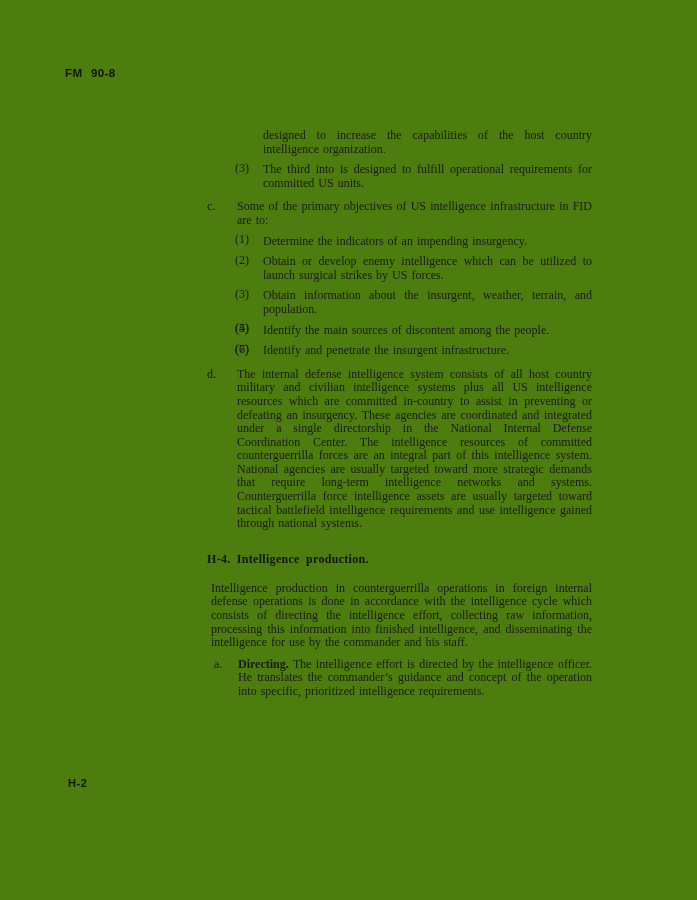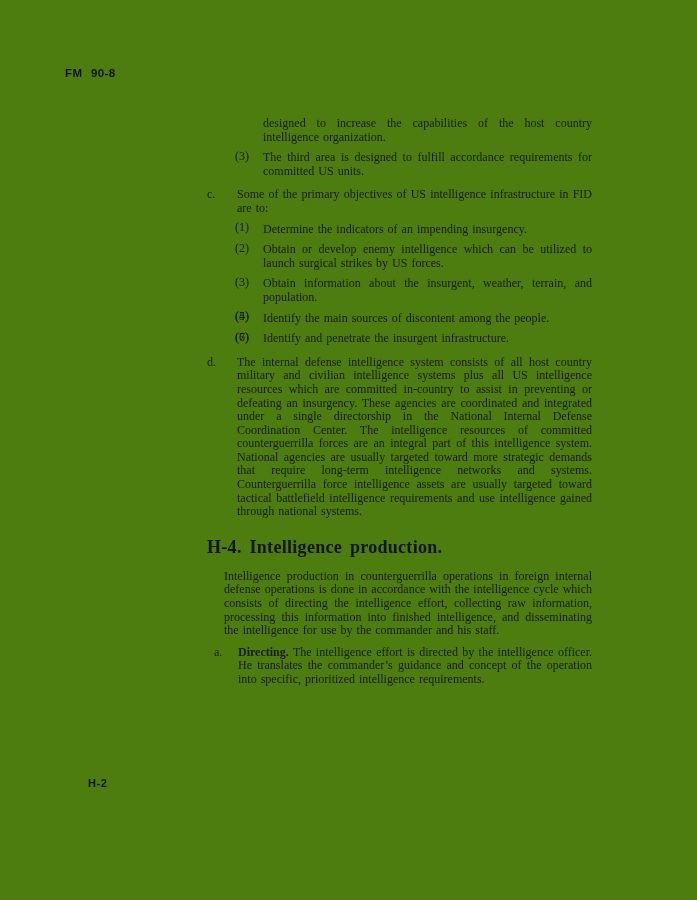--- a/index.html
+++ b/index.html
@@ -17,60 +17,59 @@
     font-weight:bold;font-size:11.5px;
     letter-spacing:.4px;word-spacing:5px;
     color:#141414;
   }
   .footer{
     position:absolute;left:68px;top:777px;
     font-family:"Liberation Sans", sans-serif;
     font-weight:bold;font-size:11px;
     letter-spacing:.6px;
     color:#141414;
-    margin-left:20px;
   }
   .content{
     position:absolute;left:207px;top:117px;width:385px;
     font-size:12px;line-height:13.6px;
     color:#1b1b1b;
     text-align:justify;
     word-spacing:1px;
   }
-  .cont-para{margin:0 0 0 56px;}
+  .cont-para{margin:12px 0 0 56px;}
   .num-item{position:relative;padding-left:56px;margin-top:7px;}
   .num-item .num{position:absolute;left:28px;top:-1.5px;}
   .letter-item{position:relative;padding-left:30px;margin-top:10px;}
   .letter-item .letter{position:absolute;left:0;}
   .a-item{padding-left:31px;margin-top:8px;}
   .a-item .letter{left:7px;}
   .bold-lead{font-weight:bold;}
   .section-heading{
     margin:19px 0 0 0;
-    font-size:18px;line-height:18px;
+    font-size:12px;line-height:18px;
     font-weight:bold;
     letter-spacing:.3px;word-spacing:3px;
     text-align:left;
     color:#151515;
   }
-  .section-para{margin:14px 0 0 17px;}
+  .section-para{margin:14px 0 0 4px;}
 </style>
 </head>
 <body>
 
 <div class="page">
 
   <div class="fm-header">FM 90-8</div>
 
   <div class="content">
 
     <p class="cont-para">designed to increase the capabilities of the host country intelligence organization.</p>
 
     <div class="num-item">
-      <span class="num">(3)</span><span>The third area is designed to fulfill accordance requirements for committed US units.</span>
+      <span class="num">(3)</span><span>The third into is designed to fulfill operational requirements for committed US units.</span>
     </div>
 
     <div class="letter-item">
       <span class="letter">c.</span><span>Some of the primary objectives of US intelligence infrastructure in FID are to:</span>
     </div>
 
     <div class="num-item">
       <span class="num">(1)</span><span>Determine the indicators of an impending insurgency.</span>
     </div>
     <div class="num-item">

